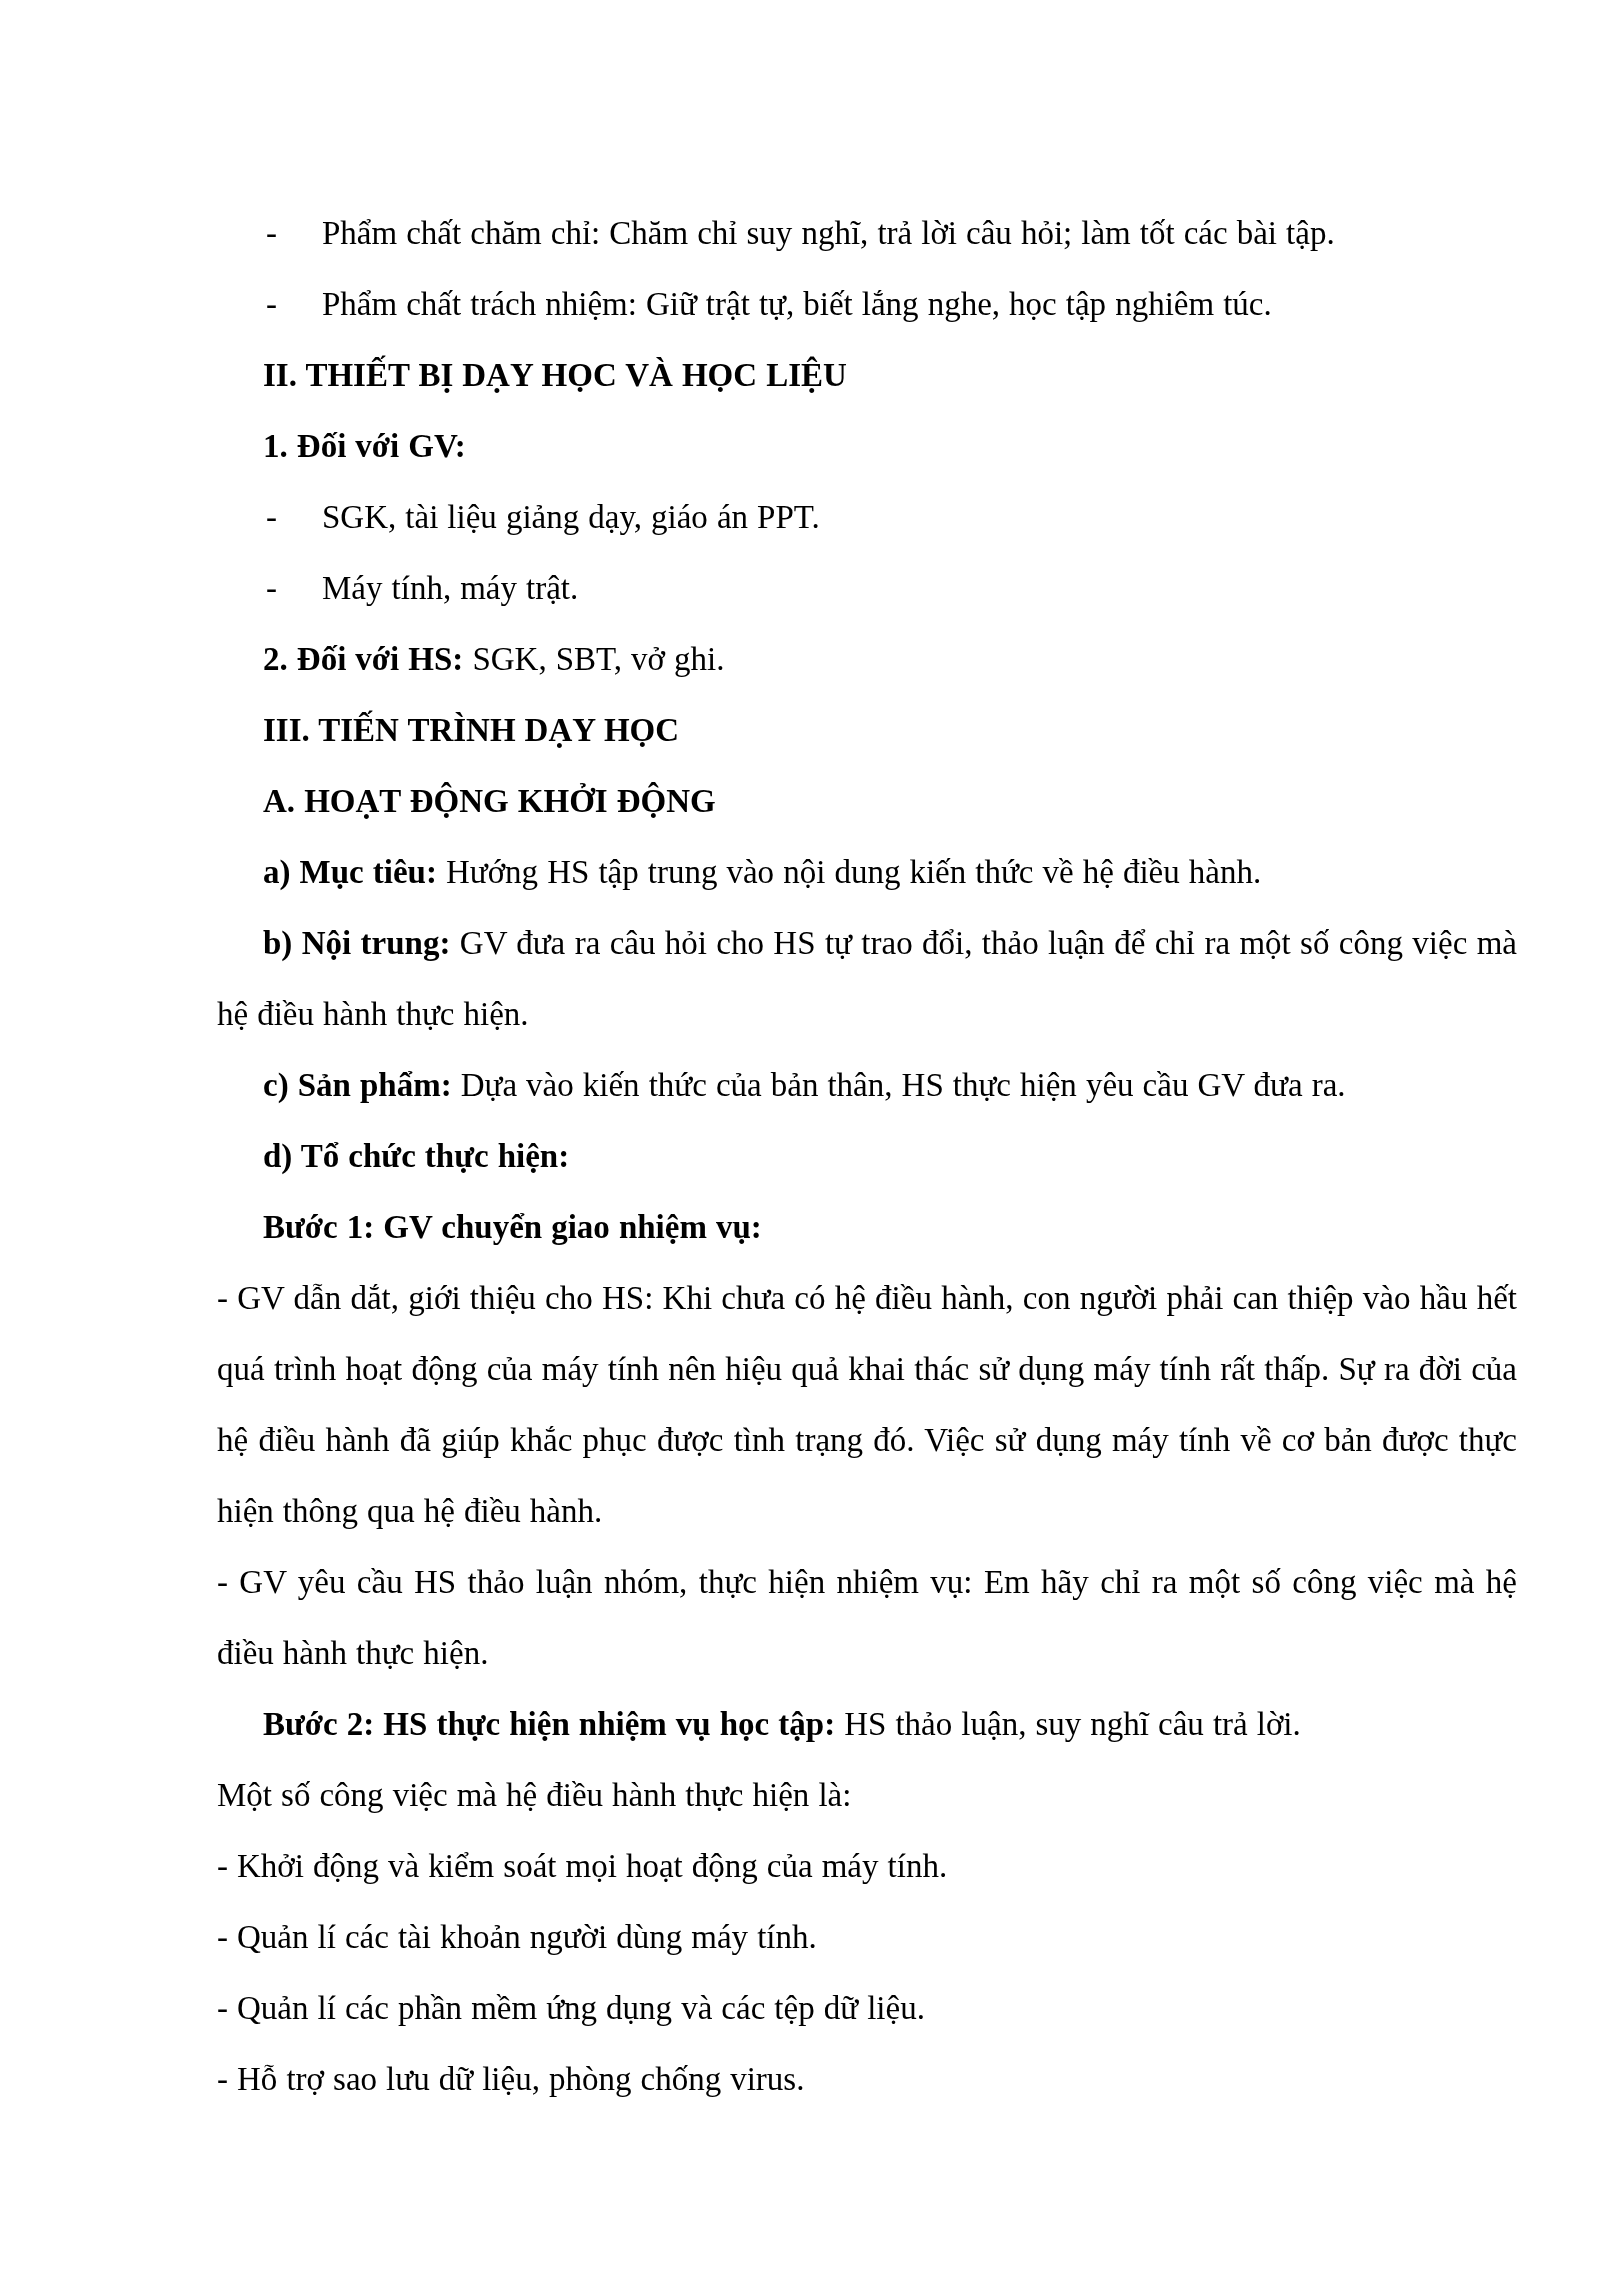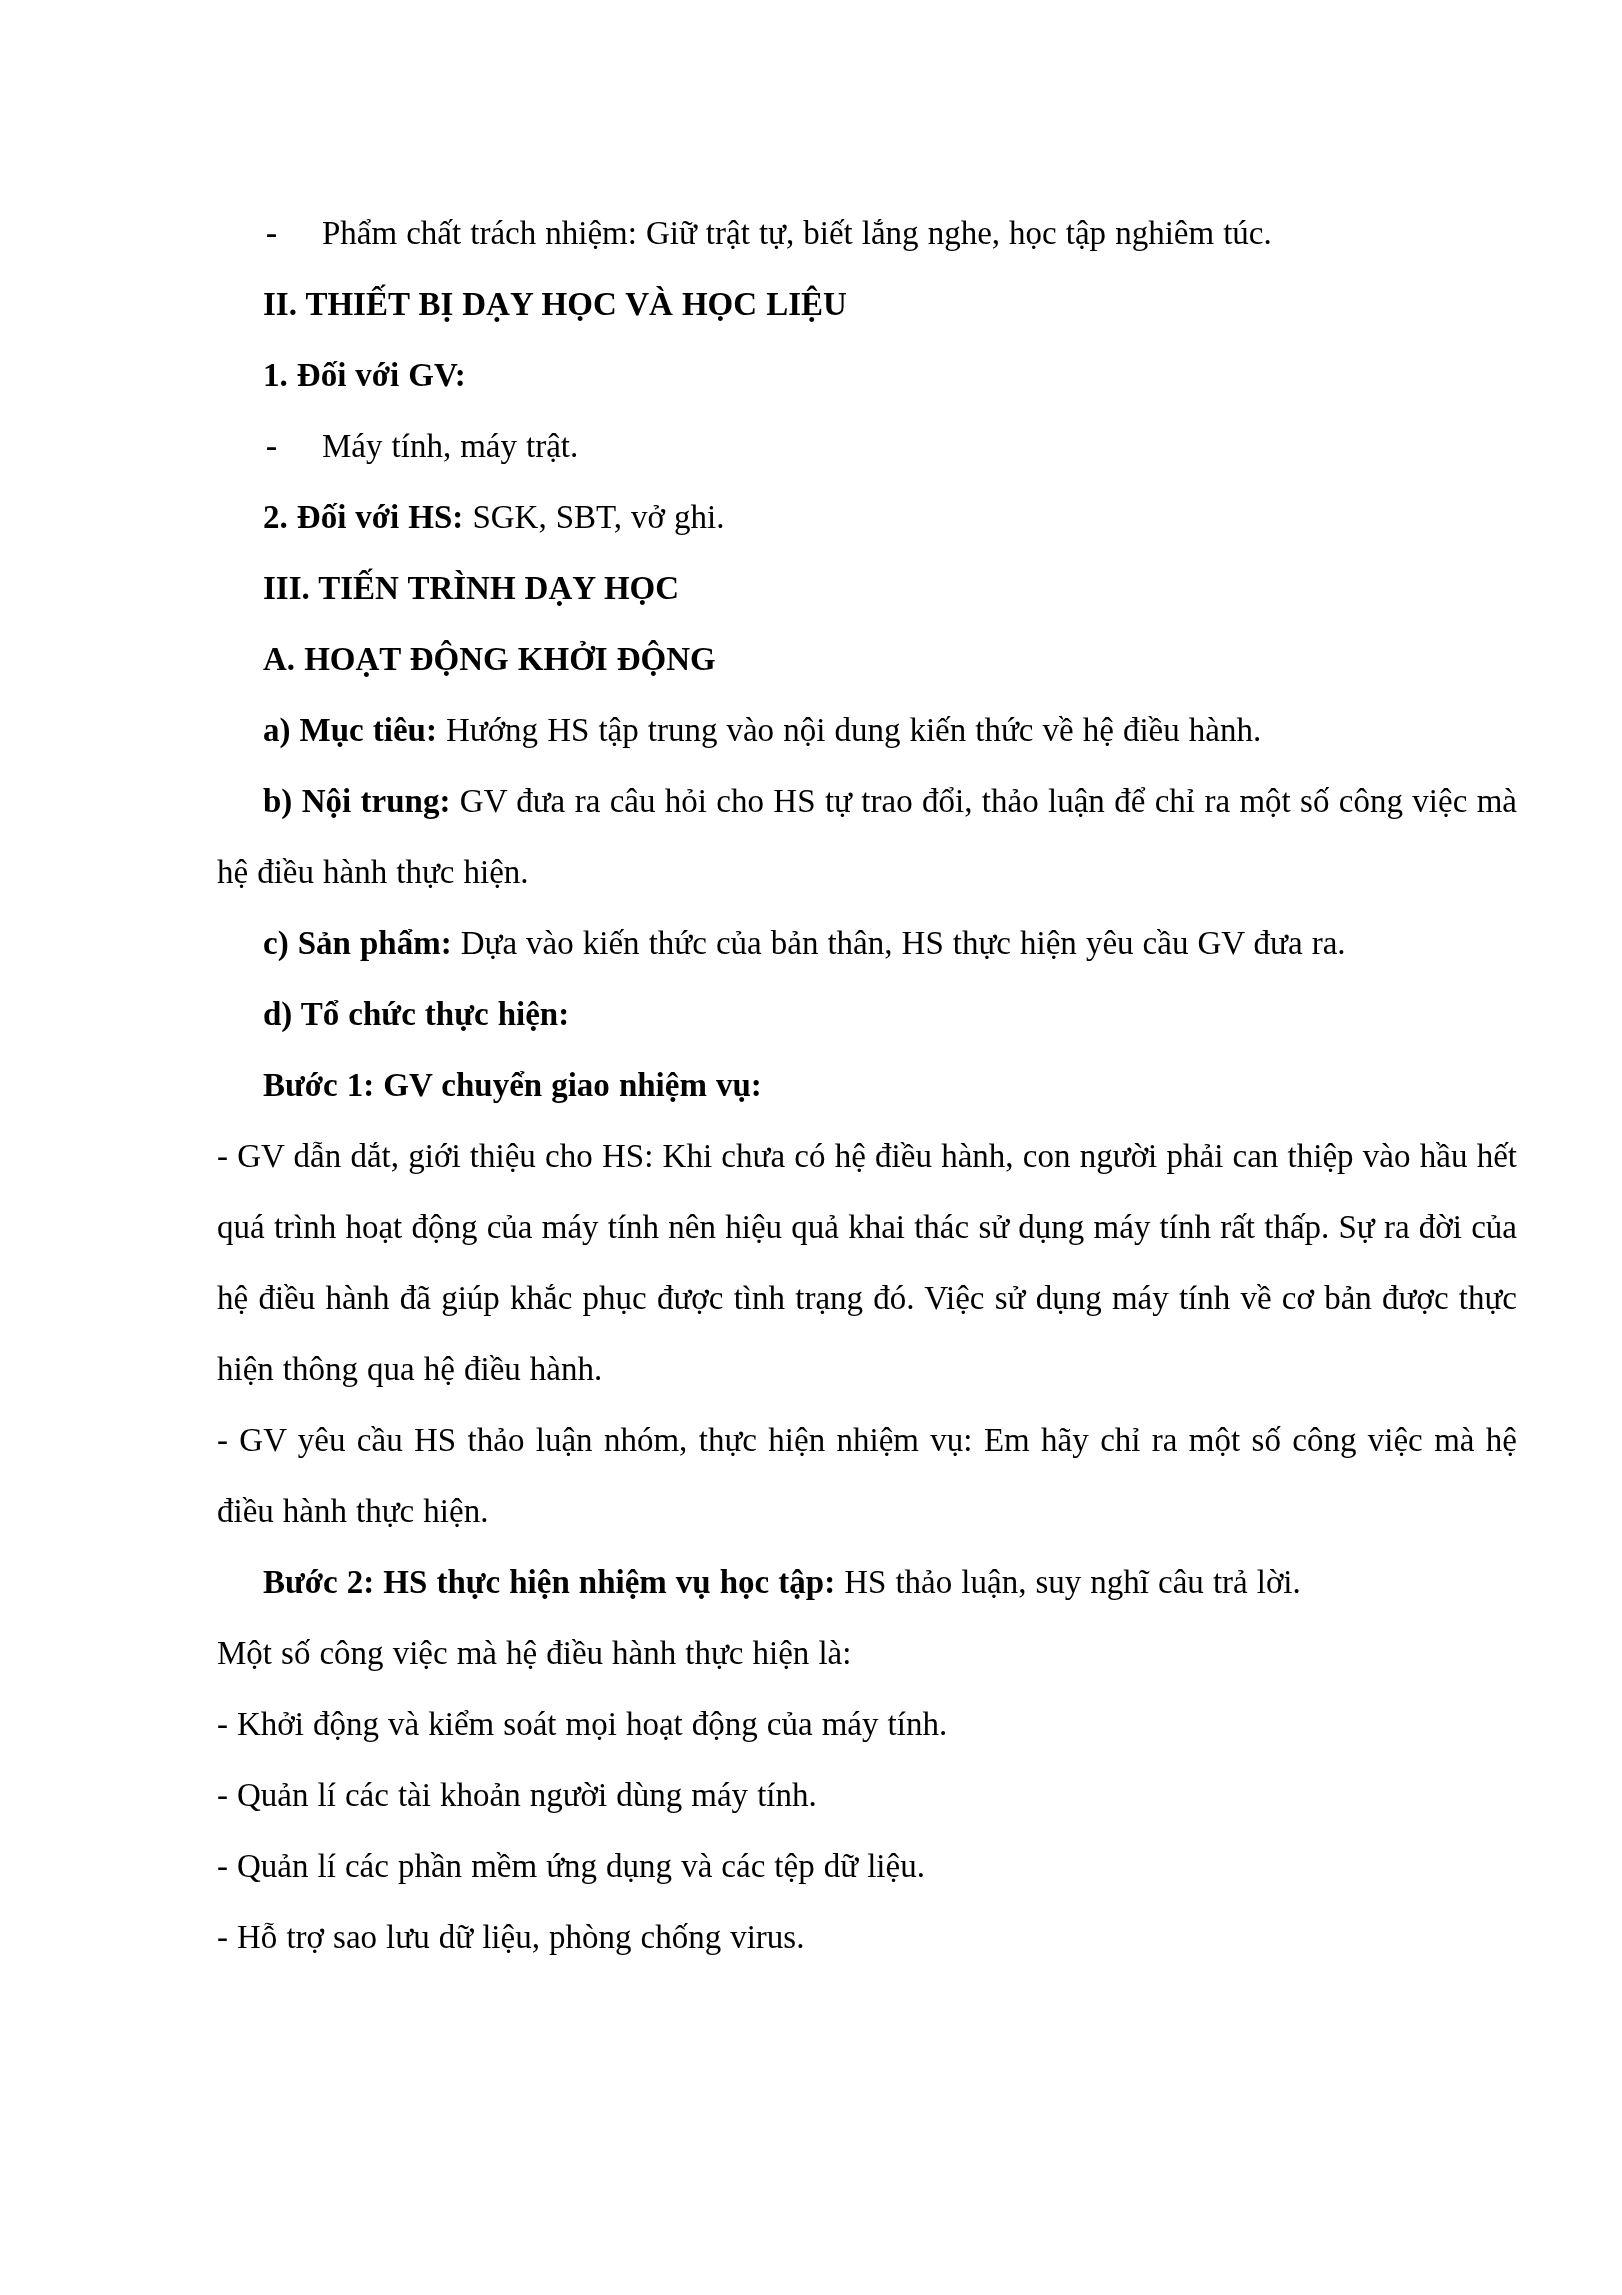--- a/index.html
+++ b/index.html
@@ -43,25 +43,25 @@
     top: 0;
   }
   .b { font-weight: bold; margin-left: 46px; }
   .i { }
 </style>
 </head>
 <body>
 
 <div class="page">
   <div class="content">
-      <div class="para bullet"><span class="marker">-</span></div>
+      <div class="para bullet"><span class="marker">-</span><span>Phẩm chất chăm chỉ: Chăm chỉ suy nghĩ, trả lời câu hỏi; làm tốt các bài tập.</span></div>
       <div class="para bullet"><span class="marker">-</span><span>Phẩm chất trách nhiệm: Giữ trật tự, biết lắng nghe, học tập nghiêm túc.</span></div>
       <div class="para"><span class="b">II. THIẾT BỊ DẠY HỌC VÀ HỌC LIỆU</span></div>
       <div class="para"><span class="b">1. Đối với GV:</span></div>
-      <div class="para bullet"><span class="marker">-</span></div>
+      <div class="para bullet"><span class="marker">-</span><span>SGK, tài liệu giảng dạy, giáo án PPT.</span></div>
       <div class="para bullet"><span class="marker">-</span><span>Máy tính, máy trật.</span></div>
       <div class="para"><span class="b">2. Đối với HS: </span><span>SGK, SBT, vở ghi.</span></div>
       <div class="para"><span class="b">III. TIẾN TRÌNH DẠY HỌC</span></div>
       <div class="para"><span class="b">A. HOẠT ĐỘNG KHỞI ĐỘNG</span></div>
       <div class="para"><span class="b">a) Mục tiêu: </span><span>Hướng HS tập trung vào nội dung kiến thức về hệ điều hành.</span></div>
       <div class="para"><span class="b">b) Nội trung: </span><span>GV đưa ra câu hỏi cho HS tự trao đổi, thảo luận để chỉ ra một số công việc mà hệ điều hành thực hiện.</span></div>
       <div class="para"><span class="b">c) Sản phẩm: </span><span>Dựa vào kiến thức của bản thân, HS thực hiện yêu cầu GV đưa ra.</span></div>
       <div class="para"><span class="b">d) Tổ chức thực hiện:</span></div>
       <div class="para"><span class="b">Bước 1: GV chuyển giao nhiệm vụ:</span></div>
       <div class="para"><span>- GV dẫn dắt, giới thiệu cho HS: </span><span class="i">Khi chưa có hệ điều hành, con người phải can thiệp vào hầu hết quá trình hoạt động của máy tính nên hiệu quả khai thác sử dụng máy tính rất thấp. Sự ra đời của hệ điều hành đã giúp khắc phục được tình trạng đó. Việc sử dụng máy tính về cơ bản được thực hiện thông qua hệ điều hành.</span></div>

